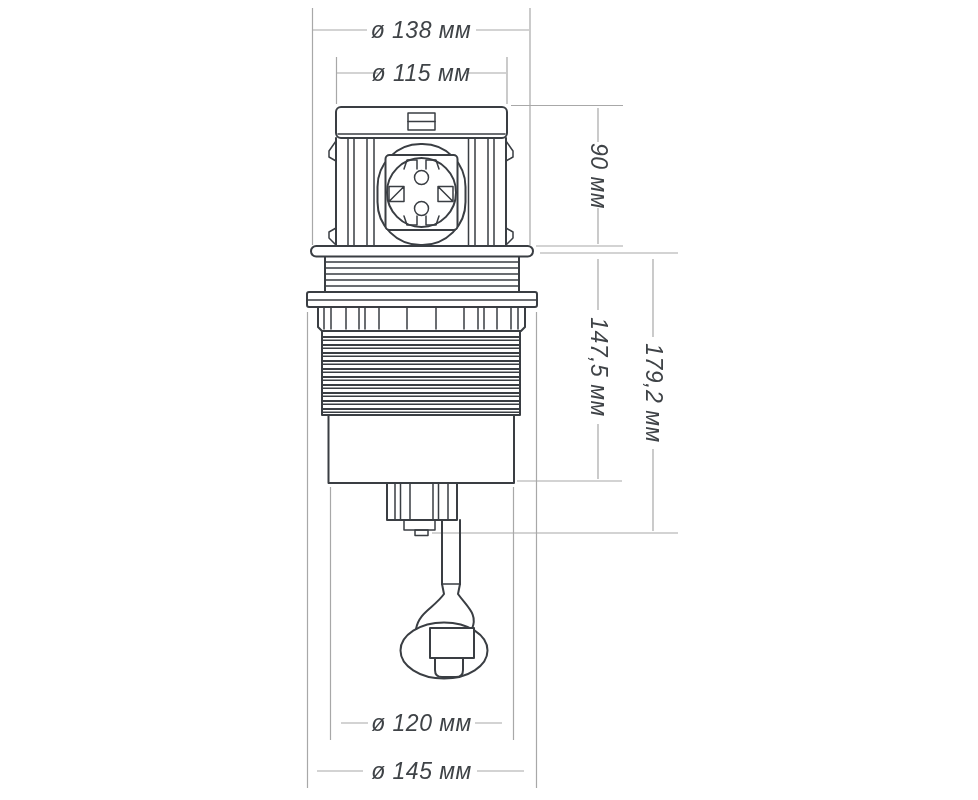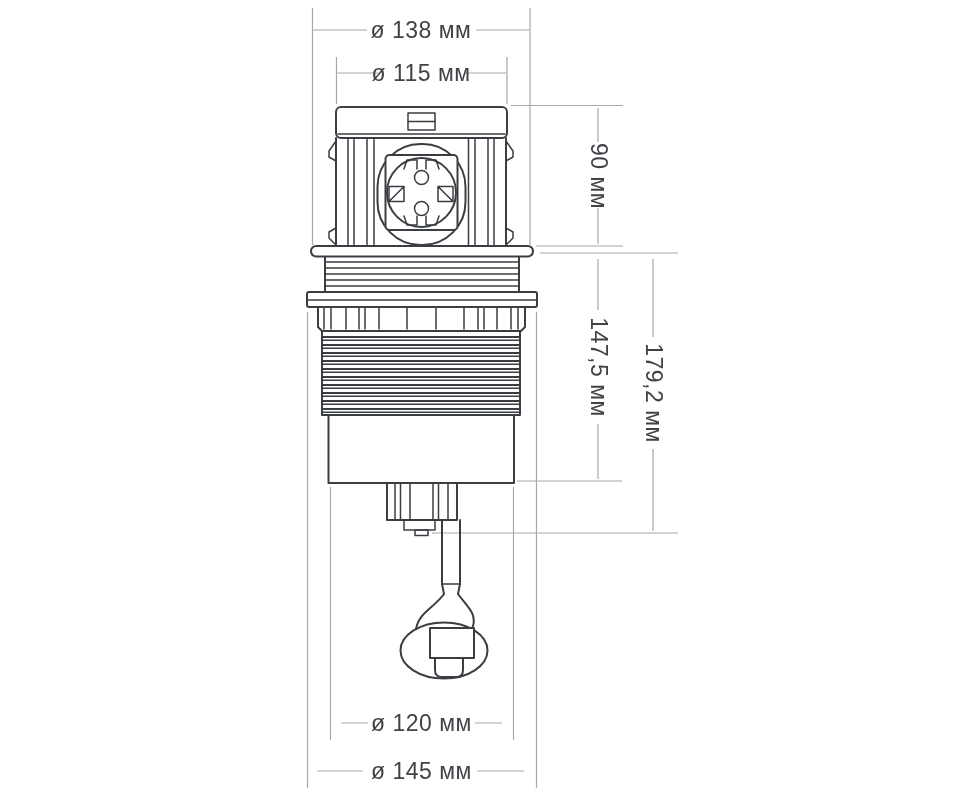--- a/index.html
+++ b/index.html
@@ -7,20 +7,21 @@
     padding: 0;
     background: #ffffff;
   }
   .stage {
     position: relative;
     width: 978px;
     height: 800px;
     background: #ffffff;
     overflow: hidden;
     font-family: "Liberation Sans", sans-serif;
+    font-style: italic;
   }
   svg { display: block; }
   
   .ln  { stroke: #3a3e43; fill: none; stroke-width: 2;   stroke-linejoin: round; stroke-linecap: round; }
   .ln2 { stroke: #3a3e43; fill: none; stroke-width: 1.5; stroke-linejoin: round; stroke-linecap: round; }
   .lnw { stroke: #3a3e43; fill: #ffffff; stroke-width: 2; stroke-linejoin: round; }
   
   .dim { stroke: #a8a8a8; fill: none; stroke-width: 1.2; stroke-linecap: butt; }
   .dim-label {
     fill: #3f4347;

